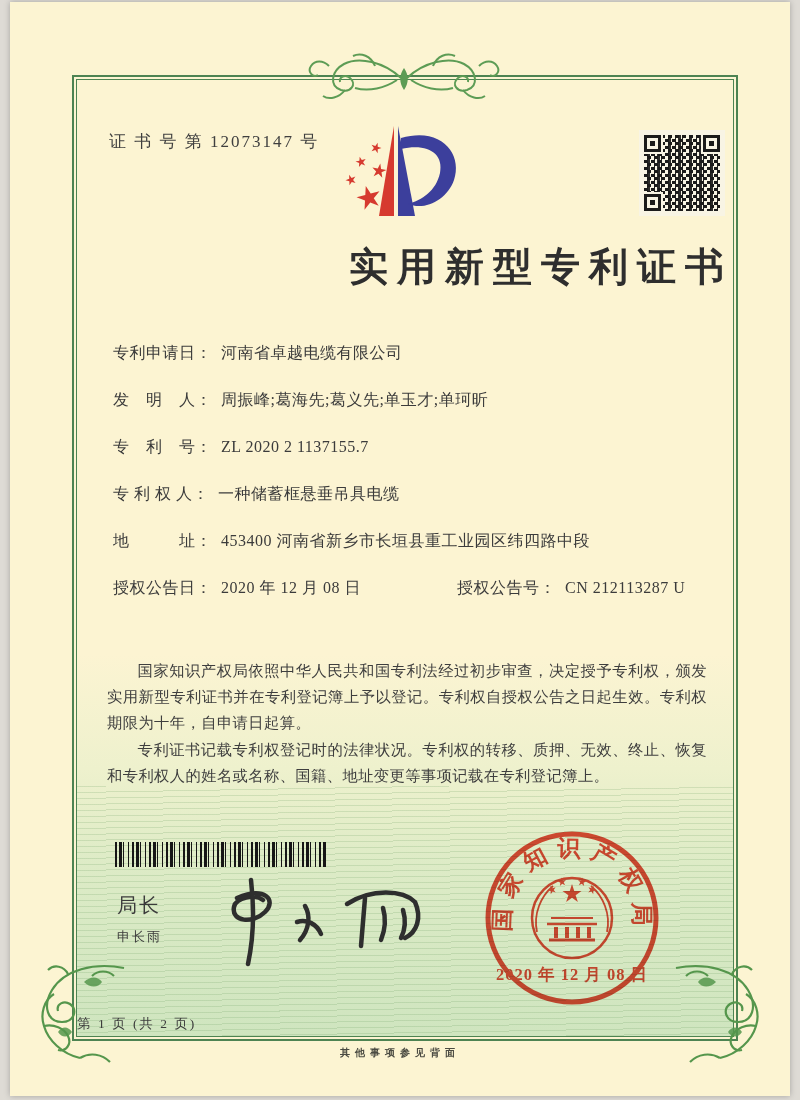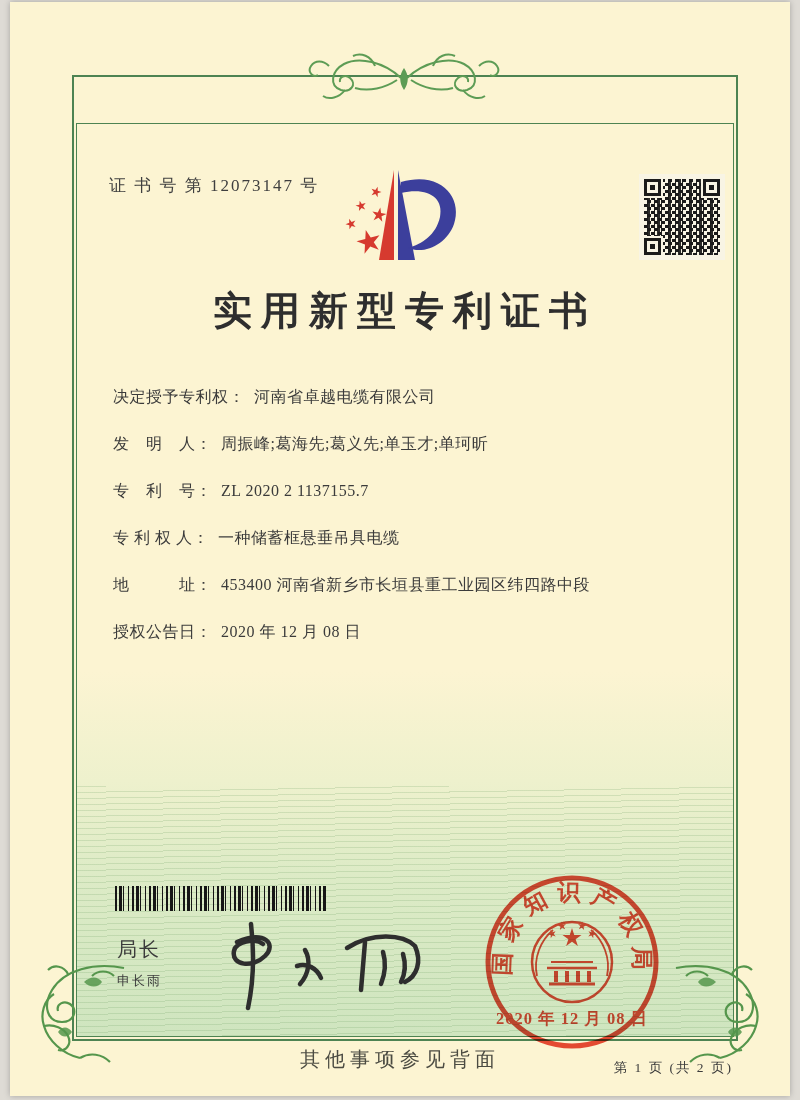--- a/index.html
+++ b/index.html
@@ -2,57 +2,57 @@
 <html><head>
 <meta charset="utf-8">
 <style>
   html,body{margin:0;padding:0;width:800px;height:1100px;overflow:hidden;
     background:#dedbd5;font-family:"Liberation Serif","DejaVu Serif",serif;}
   .paper{position:absolute;left:10px;top:2px;width:780px;height:1094px;
     background:#fcf4d2;box-shadow:0 0 6px rgba(0,0,0,.25);}
   .frame{position:absolute;left:62px;top:73px;width:662px;height:962px;
     border:2.5px solid #4d8352;}
   .frame-inner{position:absolute;inset:2px;border:1px solid #4d8352;
-    background:linear-gradient(180deg,#fcf4d2 0%,#fcf4d2 60%,#eef1cd 72%,#ddebc6 82%,#cfe5bf 100%);margin-top:44px;}
+    background:linear-gradient(180deg,#fcf4d2 0%,#fcf4d2 60%,#eef1cd 72%,#ddebc6 82%,#cfe5bf 100%);}
   .guilloche{position:absolute;left:0;right:0;bottom:0;height:250px;pointer-events:none;
     background:repeating-linear-gradient(179deg,rgba(110,160,100,.22) 0 1px,transparent 1px 6px);}
   .content{position:absolute;inset:0;color:#3b3b3b;}
   .certno{position:absolute;left:32px;top:50px;font-size:17px;letter-spacing:2px;color:#3f3f3f;}
   .logo{position:absolute;left:246px;top:38px;width:150px;height:114px;}
   .qr{position:absolute;left:562px;top:50px;width:86px;height:86px;background:#f8f4e4;padding:5px;box-sizing:border-box;}
   .qr-inner{position:relative;width:100%;height:100%;
     background:
       repeating-linear-gradient(90deg,transparent 0 4px,rgba(26,26,26,.92) 4px 6px,transparent 6px 13px,rgba(26,26,26,.92) 13px 16px,transparent 16px 21px),
       repeating-conic-gradient(#1b1b1b 0% 25%,transparent 0% 50%);
     background-size:auto,7px 7px;}
   .finder{position:absolute;width:17px;height:17px;border:3px solid #1b1b1b;background:#f8f4e4;
     box-shadow:0 0 0 2px #f8f4e4;box-sizing:border-box;}
   .finder::after{content:"";position:absolute;left:3px;top:3px;width:5px;height:5px;background:#1b1b1b;}
   .f-tl{left:0;top:0}.f-tr{right:0;top:0}.f-bl{left:0;bottom:0}
-  .title{position:absolute;left:0;right:0;top:160px;text-align:center;font-size:39px;
+  .title{position:absolute;left:0;right:0;top:160px;text-align:right;font-size:39px;
     font-weight:700;letter-spacing:9px;color:#2e2e2e;}
   .fields{position:absolute;left:36px;top:263px;right:20px;}
   .fields p{margin:0 0 27px 0;font-size:16px;line-height:20px;letter-spacing:.5px;}
   .fields .lab{color:#3b3b3b;}
   .fields .val{margin-left:9px;}
   .grant{position:relative;}
   .pair2{position:absolute;left:344px;top:0;}
   .bodytext{position:absolute;left:30px;right:26px;top:578px;font-size:15.3px;
     line-height:26px;text-align:justify;color:#3e3e3e;}
   .bodytext p{margin:0 0 1px 0;text-indent:2em;letter-spacing:.4px;}
   .barcode{position:absolute;left:38px;top:762px;width:212px;height:25px;
     background:repeating-linear-gradient(90deg,#161616 0 2px,transparent 2px 4px,#161616 4px 7px,transparent 7px 8px,#161616 8px 9px,transparent 9px 13px,#161616 13px 14px,transparent 14px 17px);}
   .sig-title{position:absolute;left:40px;top:812px;font-size:20px;letter-spacing:2px;}
   .sig-name{position:absolute;left:40px;top:848px;font-size:13px;letter-spacing:2px;}
   .sig-hand{position:absolute;left:130px;top:792px;width:250px;height:100px;}
   .seal{position:absolute;left:398px;top:748px;width:195px;height:190px;mix-blend-mode:multiply;}
-  .page-info{position:absolute;left:0;right:0;top:935px;text-align:right;font-size:13.5px;
+  .page-info{position:absolute;left:0;right:0;top:935px;text-align:left;font-size:13.5px;
     letter-spacing:2px;color:#3c3c3c;}
-  .back-note{position:absolute;left:0;right:0;top:1044px;text-align:center;font-size:20px;
-    letter-spacing:5px;color:#4b4b42;}
+  .back-note{position:absolute;left:0;right:0;top:1044px;text-align:center;font-size:10px;
+    letter-spacing:5px;color:#4b4b42;font-weight:bold;}
   .orn-top{position:absolute;left:279px;top:42px;width:230px;height:62px;z-index:3;}
   .orn-bl{position:absolute;left:24px;top:958px;width:95px;height:108px;z-index:3;}
   .orn-br{position:absolute;left:661px;top:958px;width:95px;height:108px;z-index:3;transform:scaleX(-1);}
   .hidden-defs{position:absolute;width:0;height:0;overflow:hidden;}
 </style>
 </head>
 <body>
 
 <svg class="hidden-defs" aria-hidden="true">
   <defs>
@@ -93,39 +93,46 @@
             <div class="finder f-tl"></div>
             <div class="finder f-tr"></div>
             <div class="finder f-bl"></div>
           </div>
         </div>
 
         <div class="title">实用新型专利证书</div>
 
         <div class="fields">
           <p>
-            <span class="lab">决定授予专利权：</span><span class="val">河南省卓越电缆有限公司</span>
+            <span class="lab">专利申请日：</span><span class="val">河南省卓越电缆有限公司</span>
           </p>
           <p>
             <span class="lab">发　明　人：</span><span class="val">周振峰;葛海先;葛义先;单玉才;单珂昕</span>
           </p>
           <p>
             <span class="lab">专　利　号：</span><span class="val">ZL 2020 2 1137155.7</span>
           </p>
           <p>
             <span class="lab">专 利 权 人：</span><span class="val">一种储蓄框悬垂吊具电缆</span>
           </p>
           <p>
             <span class="lab">地　　　址：</span><span class="val">453400 河南省新乡市长垣县重工业园区纬四路中段</span>
           </p>
           <p class="grant">
             <span class="lab">授权公告日：</span><span class="val">2020 年 12 月 08 日</span>
+            <span class="pair2">
+              <span class="lab">授权公告号：</span><span class="val">CN 212113287 U</span>
+            </span>
           </p>
         </div>
 
+        <div class="bodytext">
+          <p>国家知识产权局依照中华人民共和国专利法经过初步审查，决定授予专利权，颁发实用新型专利证书并在专利登记簿上予以登记。专利权自授权公告之日起生效。专利权期限为十年，自申请日起算。</p>
+          <p>专利证书记载专利权登记时的法律状况。专利权的转移、质押、无效、终止、恢复和专利权人的姓名或名称、国籍、地址变更等事项记载在专利登记簿上。</p>
+        </div>
 
         <div class="barcode"></div>
 
         <div class="sig-title">局长</div>
         <div class="sig-name">申长雨</div>
         <svg class="sig-hand" viewBox="0 0 250 100">
           <g stroke="#2e2e2e" stroke-width="4.5" fill="none" stroke-linecap="round" stroke-linejoin="round">
             <path d="M30 26 C58 14 70 28 58 40 C46 52 24 50 27 35 C29 25 48 22 56 28"></path>
             <path d="M44 8 C47 34 47 64 41 92"></path>
             <path d="M98 34 C104 44 102 58 93 68"></path>

